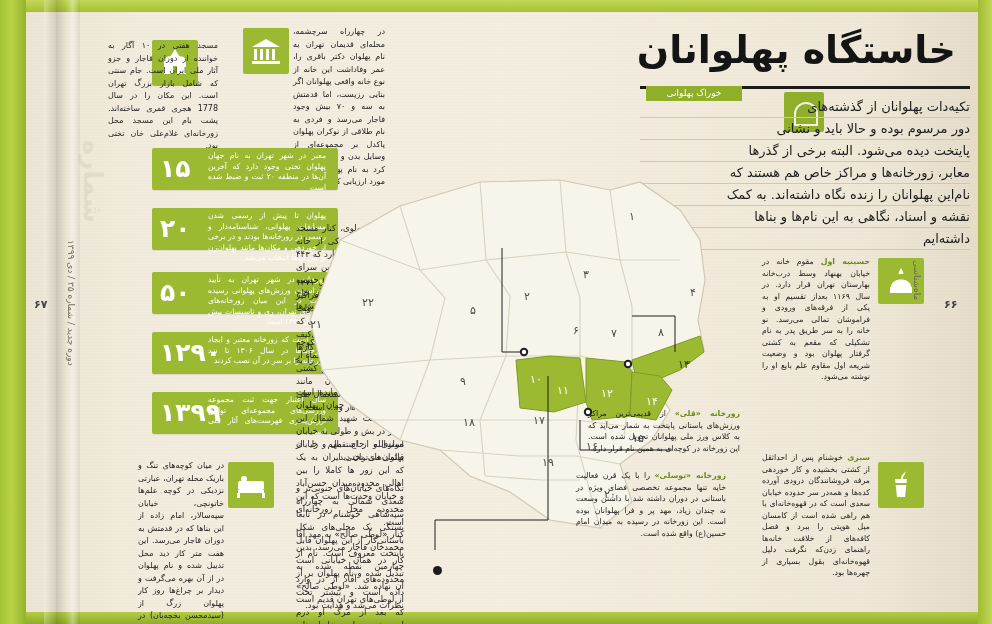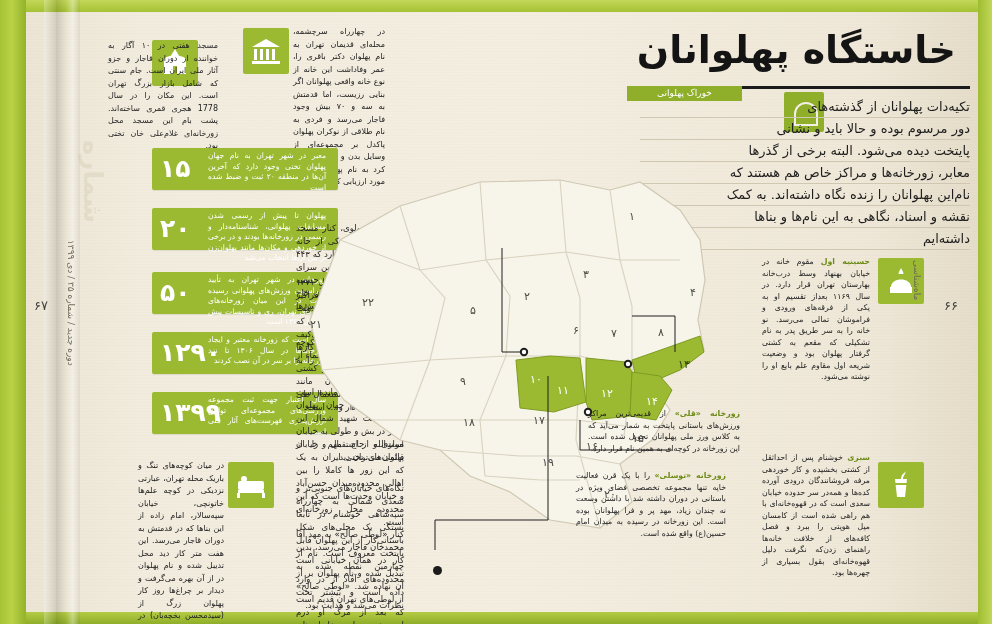--- a/index.html
+++ b/index.html
@@ -49,21 +49,21 @@
   
   .title{
     position:absolute;right:36px;top:28px;
     font-size:38px;font-weight:bold;color:#141414;letter-spacing:-1px;
     font-family:"DejaVu Sans","Liberation Sans",sans-serif;
   }
   .title-rule{
     position:absolute;right:22px;top:86px;width:330px;height:3px;background:#1b1b1b;
   }
   .kicker{
-    position:absolute;right:250px;top:86px;width:115px;height:15px;
+    position:absolute;right:250px;top:86px;width:96px;height:15px;
     background:#8fae2a;color:#fff;font-size:9px;text-align:center;line-height:15px;
   }
   .lede{
     position:absolute;right:22px;top:96px;width:330px;
     font-size:13px;line-height:19px;color:#1d1d1d;text-align:justify;
   }
   .lede .ln{display:block;border-bottom:1px solid #cfc7b1;padding:1px 0 1px 0;}
   .logo-badge{
     position:absolute;right:168px;top:92px;width:40px;height:40px;
     background:#8fae2a;border-radius:2px;
@@ -104,21 +104,21 @@
   }
   .callout .hd{color:#6d8b16;font-weight:bold;}
   .sidebox{
     position:absolute;font-size:7.8px;line-height:11.5px;color:#1d1d1d;text-align:justify;
   }
   .spine-txt{
     position:absolute;font-size:9px;color:#6f6a58;
     writing-mode:vertical-rl;text-orientation:mixed;
   }
   .spine-num{
-    position:absolute;font-size:13px;color:#444;font-weight:normal;
+    position:absolute;font-size:11px;color:#444;font-weight:bold;
   }
   .bigdot{position:absolute;width:9px;height:9px;border-radius:50%;background:#1b1b1b;}
   .wm{
     position:absolute;color:#cfc6ac;font-size:26px;font-weight:bold;
   }
 </style>
 </head>
 <body>
 
 <div id="page">

